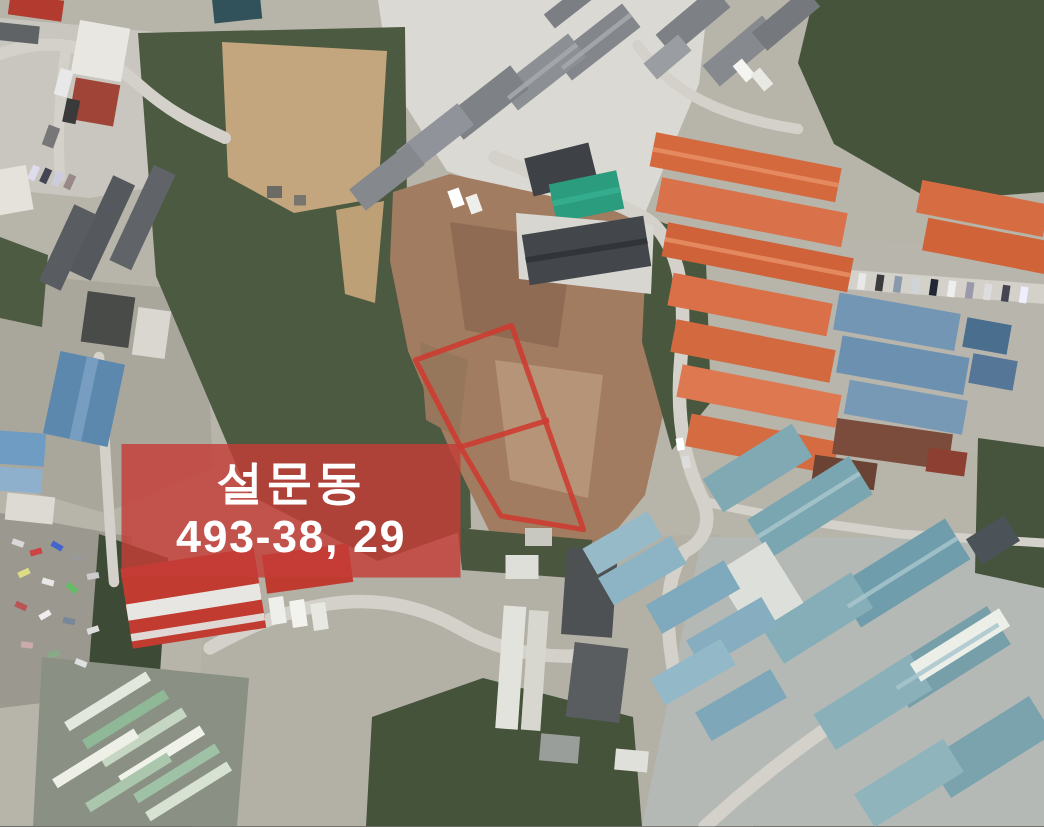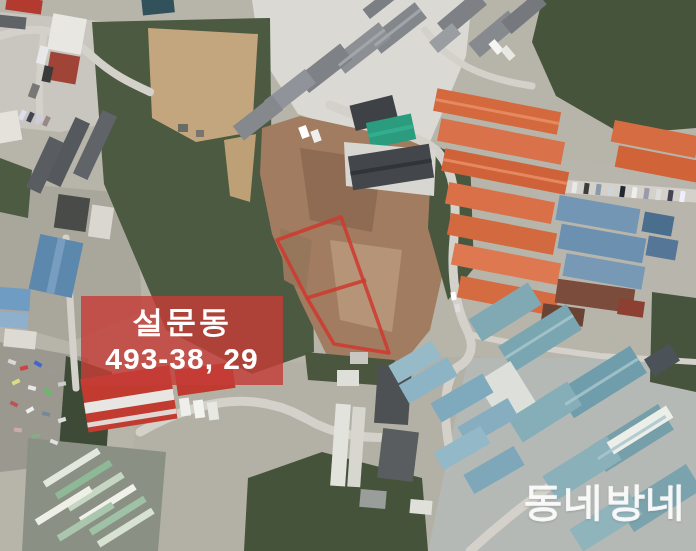--- a/index.html
+++ b/index.html
@@ -2,21 +2,21 @@
 <html style="--label-background: rgba(197,61,55,0.82); --label-text: #ffffff; --parcel-outline: #ce3a30; --watermark-color: rgba(255,255,255,0.6);"><head>
 <meta charset="utf-8">
 <style>
   html,body{margin:0;padding:0;background:#222;}
   .stage{
     position:relative;width:696px;height:551px;overflow:hidden;
     background:#b7b4aa;font-family:"Liberation Sans",sans-serif;
   }
   .stage svg{position:absolute;inset:0;display:block;}
   .parcel-label{
-    position:absolute;left:81px;top:296px;width:202px;height:89px;
+    position:absolute;left:81px;top:296px;width:226px;height:89px;
     background:var(--label-background,rgba(197,61,55,.82));
     color:var(--label-text,#fff);
     display:flex;flex-direction:column;align-items:center;justify-content:center;
     text-align:center;line-height:1.22;font-weight:600;
   }
   .parcel-label .line1{font-size:31px;letter-spacing:2px;}
   .parcel-label .line2{font-size:30px;letter-spacing:1px;}
   .watermark{
     position:absolute;left:523px;top:481px;
     font-size:40px;font-weight:700;letter-spacing:1px;line-height:1;
@@ -262,14 +262,13 @@
       <polygon class="parcel-line" points="341,217 277,240 307,298 334,344 389,353"></polygon>
       <line class="parcel-line" x1="307" y1="298" x2="366" y2="280"></line>
     </g>
   </svg>
 
   <div class="parcel-label">
     <span class="line1">설문동</span>
     <span class="line2">493-38, 29</span>
   </div>
 
-  <div class="watermark">동네방네</div>
 </div>
 
 </body></html>

